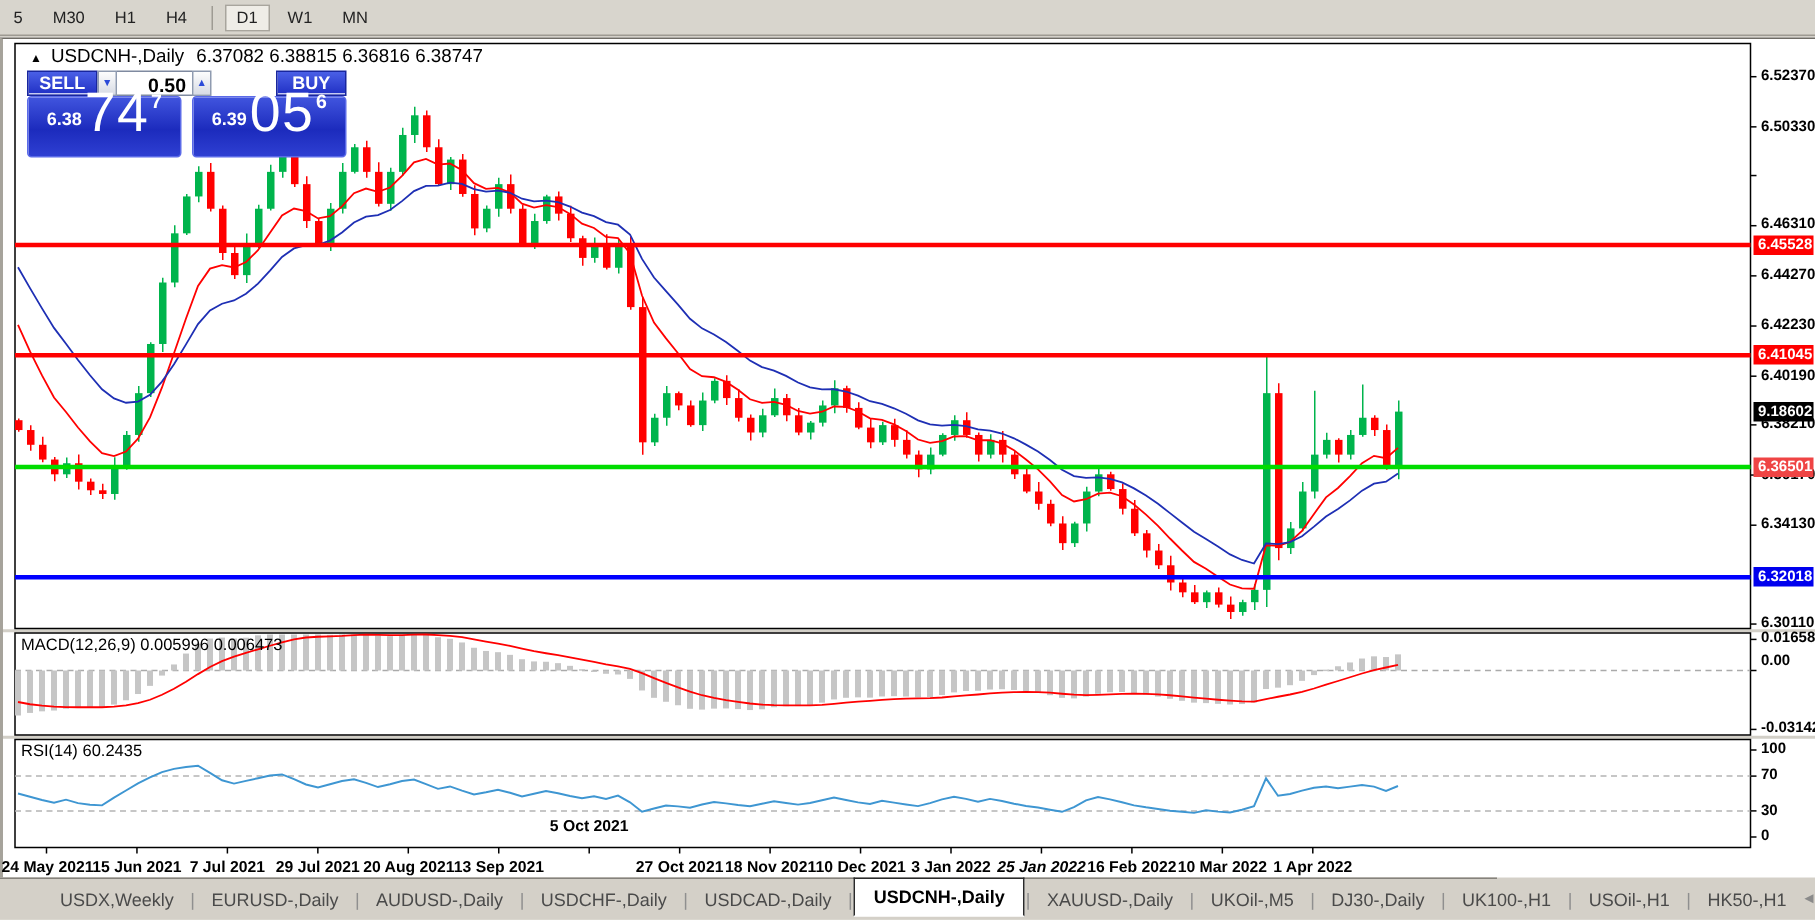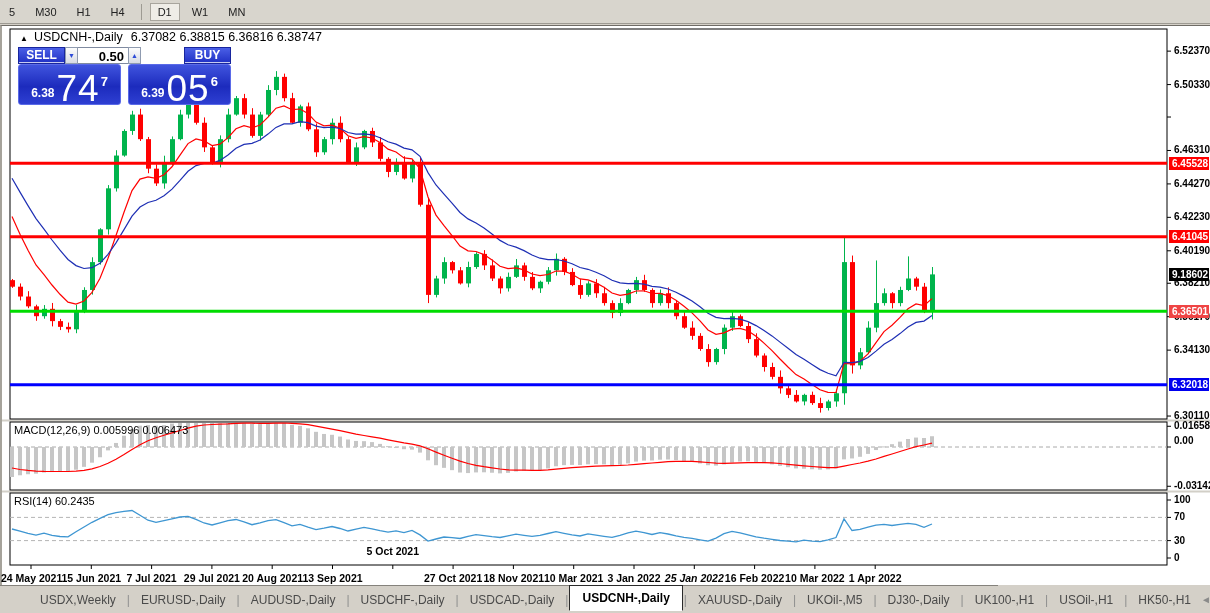--- a/index.html
+++ b/index.html
@@ -33,21 +33,21 @@
         color:#fff;font-size:12px;font-weight:700;text-align:center;line-height:15px;
         box-shadow:inset 0 -1px 0 rgba(255,255,255,.75);cursor:pointer;}
   .spin{width:13px;border:1px solid #8f9bb0;background:linear-gradient(#fdfdfd,#d7dbe4);
         color:#2c4bd8;font-size:7px;display:flex;align-items:center;justify-content:center;cursor:pointer;}
   .vol{width:50px;border-top:1px solid #7f8aa0;border-bottom:1px solid #7f8aa0;background:#fff;
        font-size:13px;font-weight:700;text-align:right;padding:1px 4px 0 0;color:#000;}
   .tbtn.buy{margin-left:auto;}
   .trow2{display:flex;gap:7px;height:41px;margin-top:0;}
   .pbox{flex:1;background:linear-gradient(#4054de,#1c2bbd 55%,#2e3fd2);border:1px solid #5a6ae8;
         border-radius:3px;color:#fff;display:flex;align-items:flex-end;justify-content:center;
-        padding-bottom:0;cursor:pointer;}
+        padding-bottom:14px;cursor:pointer;}
   .psmall{font-size:12px;font-weight:700;margin:0 2px 4px 0;}
   .pbig{font-size:37px;line-height:.85;letter-spacing:1px;}
   .psup{font-size:13px;font-weight:700;margin:0 0 15px 1px;}
   
   .tabbar{position:absolute;top:585px;left:0;width:998px;height:28px;background:#d4d0c8;
           border-top:1px solid #85827c;display:flex;align-items:center;padding-left:30px;
           font-size:12px;color:#4a4a4a;}
   .tab{padding:4px 10px;white-space:nowrap;cursor:pointer;}
   .tab.active{background:#fff;border:1px solid #2a2a2a;border-bottom:1px solid #fff;
               color:#000;font-weight:700;padding:5px 12px;margin-top:-4px;}
@@ -491,21 +491,21 @@
         <div class="axlab" style="left: 1172px; top: 526px;">0</div>
         <div class="datelab" style="left: -1px; top: 546px;">24 May 2021</div>
         <div class="datelab" style="left: 59.3px; top: 546px;">15 Jun 2021</div>
         <div class="datelab" style="left: 119.6px; top: 546px;">7 Jul 2021</div>
         <div class="datelab" style="left: 179.9px; top: 546px;">29 Jul 2021</div>
         <div class="datelab" style="left: 240.2px; top: 546px;">20 Aug 2021</div>
         <div class="datelab" style="left: 300.5px; top: 546px;">13 Sep 2021</div>
         <div class="datelab" style="left: 360.8px; top: 519px;">5 Oct 2021</div>
         <div class="datelab" style="left: 421.1px; top: 546px;">27 Oct 2021</div>
         <div class="datelab" style="left: 481.4px; top: 546px;">18 Nov 2021</div>
-        <div class="datelab" style="left: 541.7px; top: 546px;">10 Mar 2021</div>
+        <div class="datelab" style="left: 541.7px; top: 546px;">10 Dec 2021</div>
         <div class="datelab" style="left: 602px; top: 546px;">3 Jan 2022</div>
         <div class="datelab" style="left: 662.3px; top: 546px; font-style: italic;">25 Jan 2022</div>
         <div class="datelab" style="left: 722.6px; top: 546px;">16 Feb 2022</div>
         <div class="datelab" style="left: 782.9px; top: 546px;">10 Mar 2022</div>
         <div class="datelab" style="left: 843.2px; top: 546px;">1 Apr 2022</div>
         <div class="badge" style="top: 130.789px; background: rgb(255, 0, 0);">6.45528</div>
         <div class="badge" style="top: 204.278px; background: rgb(255, 0, 0);">6.41045</div>
         <div class="badge" style="top: 278.767px; background: #ef4444;">6.36501</div>
         <div class="badge" style="top: 352.255px; background: rgb(0, 0, 238);">6.32018</div>
         <div class="badge" style="top: 241.949px; background: rgb(0, 0, 0);">9.18602</div>

